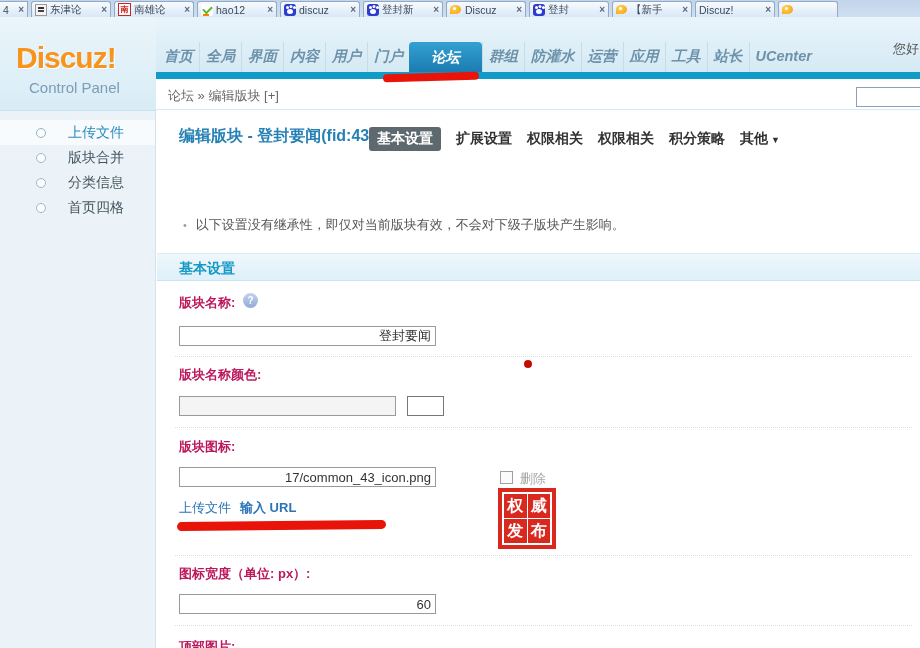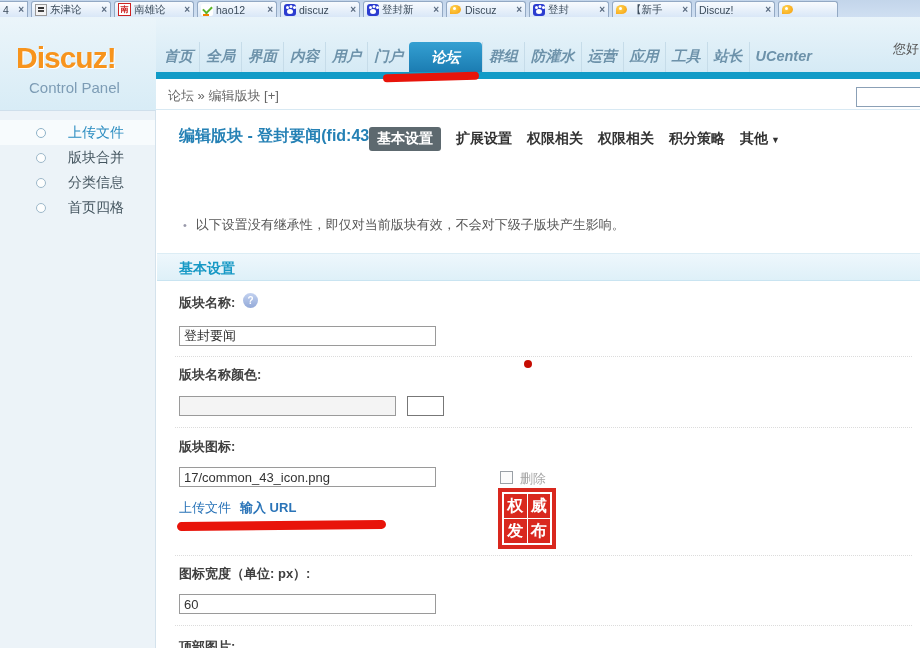--- a/index.html
+++ b/index.html
@@ -80,23 +80,23 @@
   .ctab.active{background:#5d696f;color:#fff;padding:3px 8px;border-radius:3px;}
   .ctab .arrow{font-size:9px;margin-left:3px;}
   .sec-hdr{position:absolute;left:0;right:0;height:28px;background:linear-gradient(#eef7fc,#def0f8);
     border-top:1px solid #dcedf5;border-bottom:1px solid #c9e4f1;line-height:28px;padding-left:22px;
     font-size:14px;font-weight:bold;color:#1899c5;box-sizing:border-box;}
   #tip-hdr{top:62px;}
   #basic-hdr{top:143px;}
   .tip-row{position:absolute;left:26px;top:106px;font-size:13px;color:#555;display:flex;align-items:center;}
   .tip-bullet{color:#99a;font-size:11px;margin-right:9px;}
 
-  .f-label{position:absolute;left:22px;font-size:13px;font-weight:bold;color:#404040;}
+  .f-label{position:absolute;left:22px;font-size:13px;font-weight:bold;color:#be185d;}
   .f-input{position:absolute;left:22px;width:257px;height:20px;border:1px solid #9a9a9a;
-    font-size:13px;padding:0 4px;box-sizing:border-box;color:#333;background:#fff;font-family:inherit;}
+    font-size:13px;padding:0 4px;box-sizing:border-box;color:#333;background:#fff;font-family:inherit;text-align:right;}
   .dots{position:absolute;left:18px;right:8px;border-top:1px dotted #dcdcdc;height:0;}
   .help-icon{position:absolute;left:86px;top:183px;width:15px;height:15px;border-radius:50%;
     background:linear-gradient(#c3d2f0,#93a9d8);color:#fff;font-size:10px;font-weight:bold;
     text-align:center;line-height:15px;cursor:pointer;}
   .color-swatch{position:absolute;left:250px;top:286px;width:37px;height:20px;background:#fff;
     border:1px solid #777;box-sizing:border-box;cursor:pointer;}
   .checkbox{position:absolute;left:343px;top:361px;width:13px;height:13px;background:#fbfbfb;
     border:1px solid #9aa0a6;box-sizing:border-box;cursor:pointer;}
   .del-label{position:absolute;left:363px;top:360px;font-size:13px;color:#a6a6a6;}
   .link{position:absolute;top:389px;font-size:13px;color:#2a74b8;cursor:pointer;text-decoration:none;}

